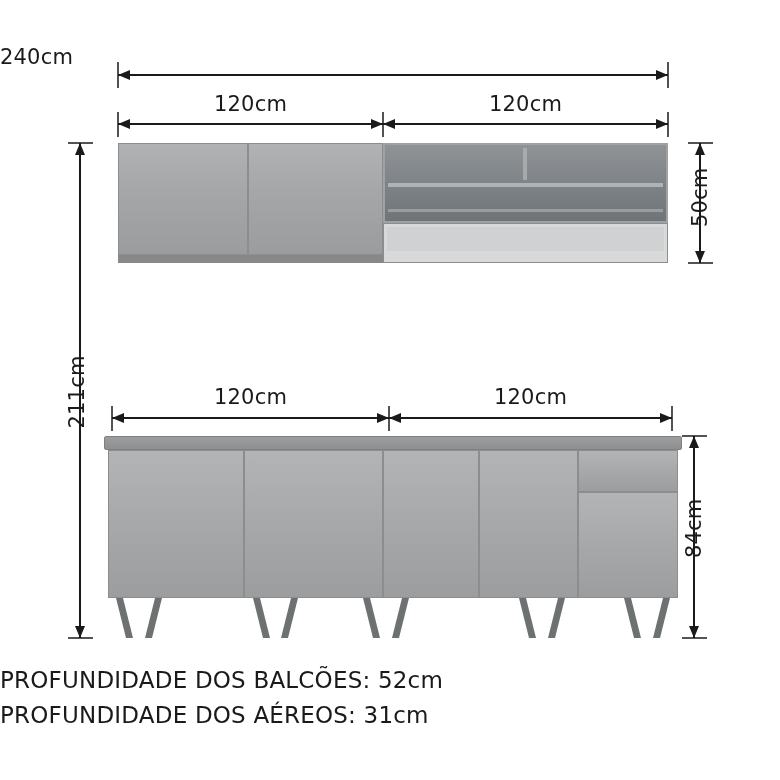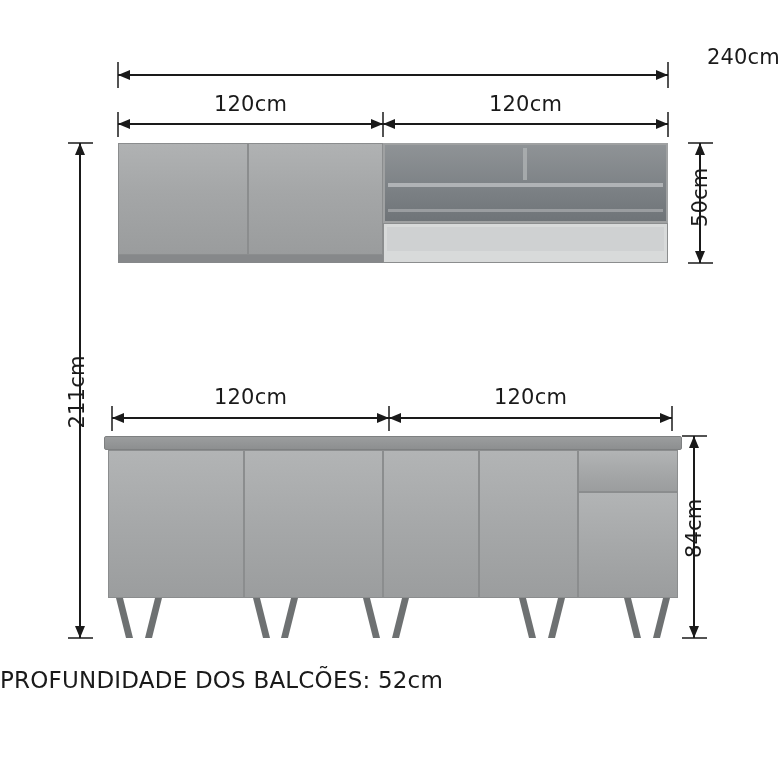--- a/index.html
+++ b/index.html
@@ -179,31 +179,32 @@
       <line x1="672" y1="406" x2="672" y2="431" stroke-width="1.5"></line>
 
       <line x1="694" y1="436" x2="694" y2="638"></line>
       <path d="M694 436 l-5 12 h10 z" fill="#1a1a1a" stroke="none"></path>
       <path d="M694 638 l-5 -12 h10 z" fill="#1a1a1a" stroke="none"></path>
       <line x1="682" y1="436" x2="707" y2="436" stroke-width="1.5"></line>
       <line x1="682" y1="638" x2="707" y2="638" stroke-width="1.5"></line>
     </g>
   </svg>
 
-  <div class="dim-label" style="left:0; top:45px; width:780px; text-align:right;">240cm</div>
+  <div class="dim-label" style="left:0; top:45px; width:780px; text-align:left;">240cm</div>
 
   <div class="dim-label" style="left:118px; top:92px; width:265px; text-align:center;">120cm</div>
 
   <div class="dim-label" style="left:383px; top:92px; width:285px; text-align:center;">120cm</div>
 
   <div class="dim-label vert" style="left:678px; top:193px; width:44px; text-align:center; transform:rotate(-90deg);">50cm</div>
 
   <div class="dim-label vert" style="left:27px; top:380px; width:100px; text-align:center; transform:rotate(-90deg);">211cm</div>
 
   <div class="dim-label" style="left:112px; top:385px; width:277px; text-align:center;">120cm</div>
 
   <div class="dim-label" style="left:389px; top:385px; width:283px; text-align:center;">120cm</div>
 
   <div class="dim-label vert" style="left:672px; top:524px; width:44px; text-align:center; transform:rotate(-90deg);">84cm</div>
 
   <div class="footnote" style="left:0; top:667px;">PROFUNDIDADE DOS BALCÕES: 52cm</div>
+  <div class="footnote" style="left:0; top:702px;">PROFUNDIDADE DOS AÉREOS: 31cm</div>
 
 </div>
 
 </body></html>

